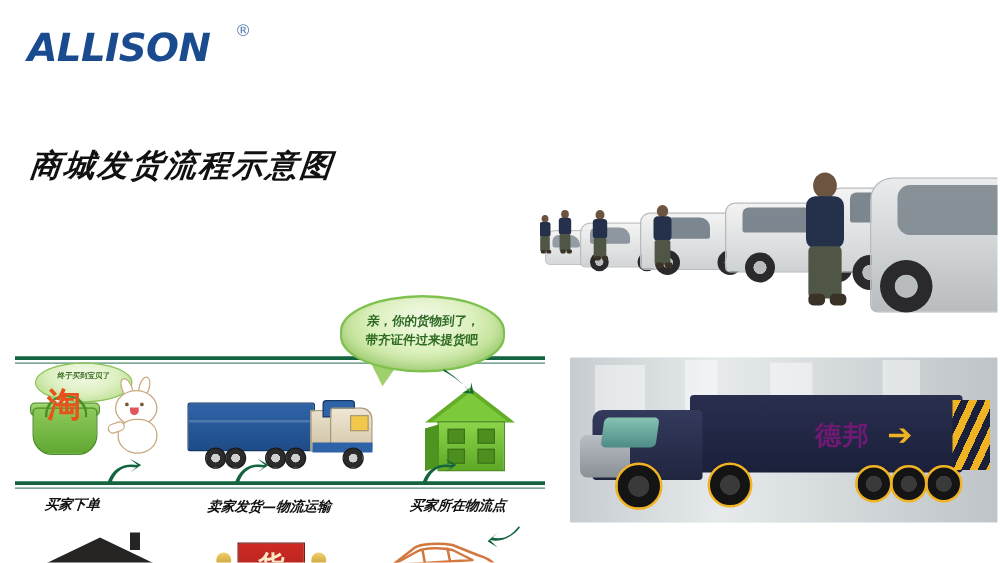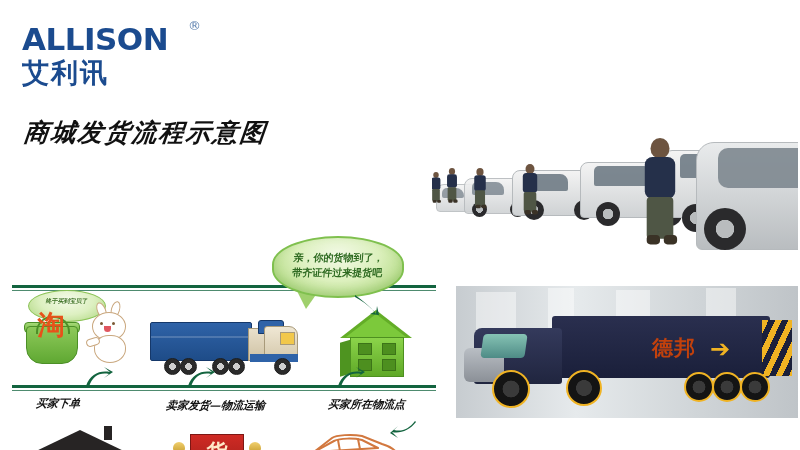--- a/index.html
+++ b/index.html
@@ -6,21 +6,21 @@
   body{
     width:800px;height:450px;
     background:#ffffff;
     font-family:"Liberation Sans","DejaVu Sans",sans-serif;
     overflow:hidden;
     position:relative;
   }
   #stage{position:relative;width:800px;height:450px;overflow:hidden;background:#fff;}
 
   
-  .logo-block{position:absolute;left:22px;top:22px;width:185px;height:66px;}
+  .logo-block{position:absolute;left:22px;top:22px;width:185px;height:66px;font-style:italic;}
   .logo-word{
     font-family:"DejaVu Sans",sans-serif;
     font-weight:bold;font-size:31px;letter-spacing:-0.5px;
     color:#1b4b8f;line-height:34px;white-space:nowrap;
   }
   .logo-reg{
     position:absolute;right:6px;top:-4px;
     font-size:13px;color:#5a7fae;font-family:"DejaVu Sans",sans-serif;
   }
   .logo-cn{
@@ -248,39 +248,38 @@
   .tp-blur{position:absolute;background:rgba(255,255,255,.45);}
   .tp-trailer{position:absolute;left:96px;top:30px;width:218px;height:62px;
     background:linear-gradient(#2a2f4f,#1a1f3a);border-radius:3px;}
   .tp-cab{position:absolute;left:18px;top:42px;width:88px;height:56px;
     background:linear-gradient(#343a5c,#20253f);border-radius:8px 4px 3px 3px;}
   .tp-nose{position:absolute;left:8px;top:62px;width:40px;height:34px;
     background:linear-gradient(#b9bec4,#8b9097);border-radius:6px 2px 2px 6px;}
   .tp-ws{position:absolute;left:26px;top:48px;width:44px;height:24px;
     background:linear-gradient(#86c3b4,#4e8b86);border-radius:4px;transform:skewX(-8deg);}
   .tp-logo{position:absolute;left:196px;top:48px;width:78px;height:30px;}
-  .tp-logo .tx{position:absolute;left:0;top:0;color:#c2410c;
+  .tp-logo .tx{position:absolute;left:0;top:0;color:#701a75;
     font-family:"DejaVu Serif",serif;font-weight:bold;font-size:21px;line-height:28px;letter-spacing:1px;}
   .tp-logo .ar{position:absolute;right:0;top:2px;color:#f0b323;font-size:24px;line-height:26px;font-weight:bold;}
   .tp-stripe{position:absolute;right:6px;top:34px;width:30px;height:56px;
     background:repeating-linear-gradient(115deg,#f0b323 0 6px,#1a1f3a 6px 12px);}
   .tp-w{position:absolute;border-radius:50%;background:radial-gradient(circle,#3a3a3a 0 34%,#141414 36% 100%);
     border:2px solid #f0b323;}
 </style>
 </head>
 <body>
 
 <div id="stage">
 
   <div class="logo-block">
     <div style="position:relative;">
       <div class="logo-word">ALLISON</div>
       <div class="logo-reg">®</div>
     </div>
-    <div class="logo-cn">艾利讯</div>
   </div>
 
 
   <div class="diagram">
 
     <div class="diagram-title">商城发货流程示意图</div>
 
     <div class="rail r1"></div>
     <div class="rail-thin t1"></div>
     <div class="rail r2"></div>

